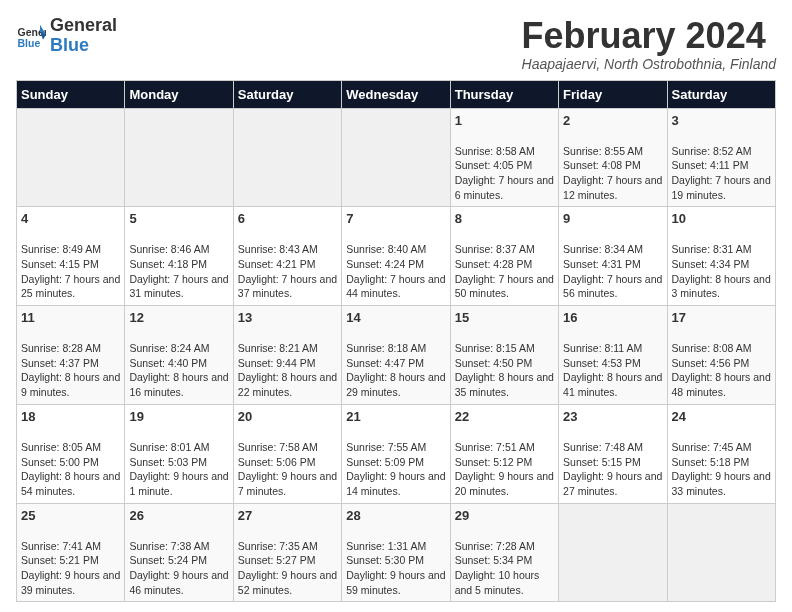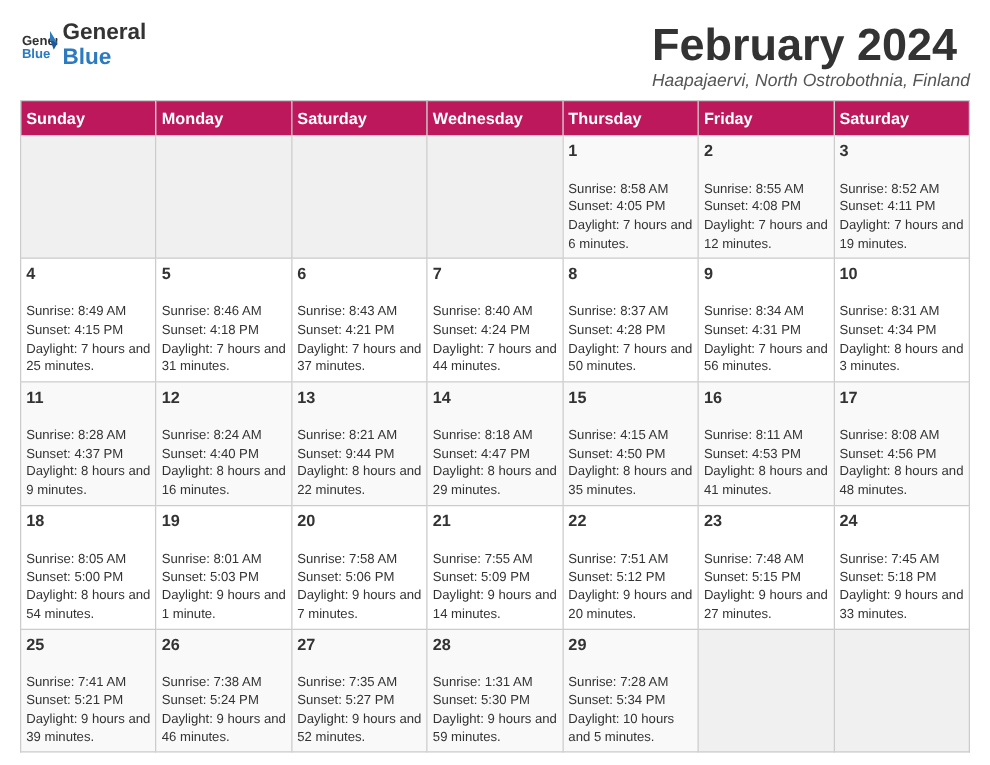--- a/index.html
+++ b/index.html
@@ -37,21 +37,21 @@
       font-size: 14px;
       color: #555;
       font-style: italic;
     }
     .calendar {
       width: 100%;
       border-collapse: collapse;
       font-size: 11px;
     }
     .calendar thead tr {
-      background-color: #be185d;
+      background-color: #0f172a;
       color: #fff;
     }
     .calendar thead th {
       padding: 6px 4px;
       text-align: left;
       font-size: 13px;
       font-weight: bold;
       border: 1px solid #ccc;
     }
     .calendar tbody tr {
@@ -224,21 +224,21 @@
         </td>
         <td>
           <div class="day-number">14</div>
           <div class="day-info">Sunrise: 8:18 AM
 Sunset: 4:47 PM
 Daylight: 8 hours
 and 29 minutes.</div>
         </td>
         <td>
           <div class="day-number">15</div>
-          <div class="day-info">Sunrise: 4:15 AM
+          <div class="day-info">Sunrise: 8:15 AM
 Sunset: 4:50 PM
 Daylight: 8 hours
 and 35 minutes.</div>
         </td>
         <td>
           <div class="day-number">16</div>
           <div class="day-info">Sunrise: 8:11 AM
 Sunset: 4:53 PM
 Daylight: 8 hours
 and 41 minutes.</div>

